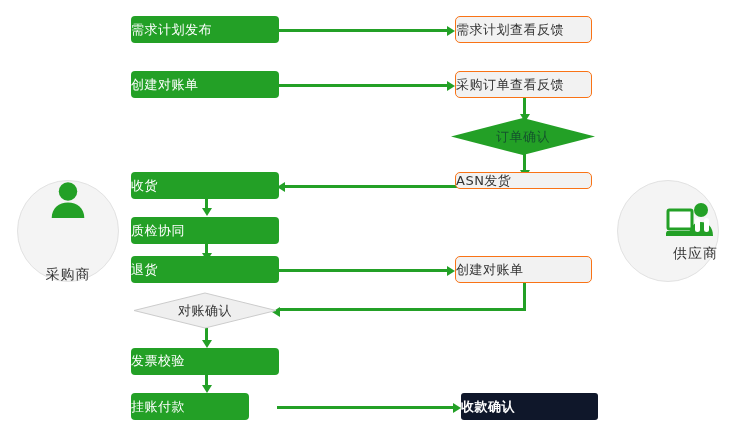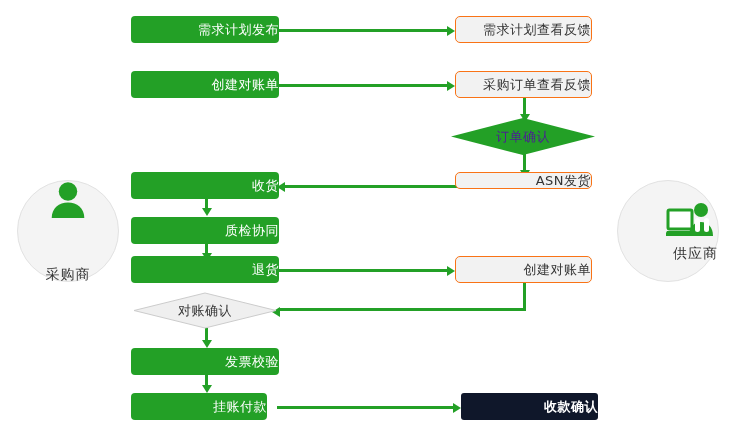--- a/index.html
+++ b/index.html
@@ -14,26 +14,25 @@
     background:#ffffff;
     overflow:hidden;
   }
 
   
   .node{
     position:absolute;
     box-sizing:border-box;
     display:flex;
     align-items:center;
-    justify-content:flex-end;
+    justify-content:flex-start;
     font-size:13px;
     line-height:1;
     letter-spacing:.5px;
     white-space:nowrap;
-    padding-left:12px;
   }
   .node.green{
     background:#23a026;
     color:#ffffff;
     border-radius:4px;
   }
   .node.red{
     background:#0f172a;
     color:#ffffff;
     border-radius:3px;
@@ -58,21 +57,21 @@
   }
   .diamond .shape{
     position:absolute;
     left:0;top:0;
     width:100%;height:100%;
   }
   .diamond .dlabel{
     position:relative;
     z-index:2;
   }
-  .diamond.green .dlabel{color:#4c1d95;}
+  .diamond.green .dlabel{color:#14532d;}
   .diamond.gray .dlabel{color:#333333;}
 
   
   .hline,.vline{position:absolute;background:#23a026;}
   .hline{height:3px;}
   .vline{width:3px;}
 
   .arrow{position:absolute;width:0;height:0;}
   .arrow.right{
     border-top:5px solid transparent;
@@ -196,25 +195,25 @@
     <span>退货</span>
   </div>
 
   <div class="diamond gray" style="left:133px;top:292px;width:144px;height:37px;">
     <svg class="shape" viewBox="0 0 144 37" preserveAspectRatio="none">
       <polygon points="72,1 143,18.5 72,36 1,18.5" fill="#efefef" stroke="#cccccc" stroke-width="1"></polygon>
     </svg>
     <span class="dlabel">对账确认</span>
   </div>
 
-  <div class="node green" style="left:131px;top:348px;width:148px;height:27px;">
+  <div class="node green" style="left:131px;top:348px;width:148px;height:27px;font-family:Liberation Mono, monospace;">
     <span>发票校验</span>
   </div>
 
-  <div class="node green" style="left:131px;top:393px;width:136px;height:27px;">
+  <div class="node green" style="left:131px;top:393px;width:118px;height:27px;">
     <span>挂账付款</span>
   </div>
 
   <div class="node plain" style="left:455px;top:16px;width:137px;height:27px;">
     <span>需求计划查看反馈</span>
   </div>
 
   <div class="node plain" style="left:455px;top:71px;width:137px;height:27px;">
     <span>采购订单查看反馈</span>
   </div>

